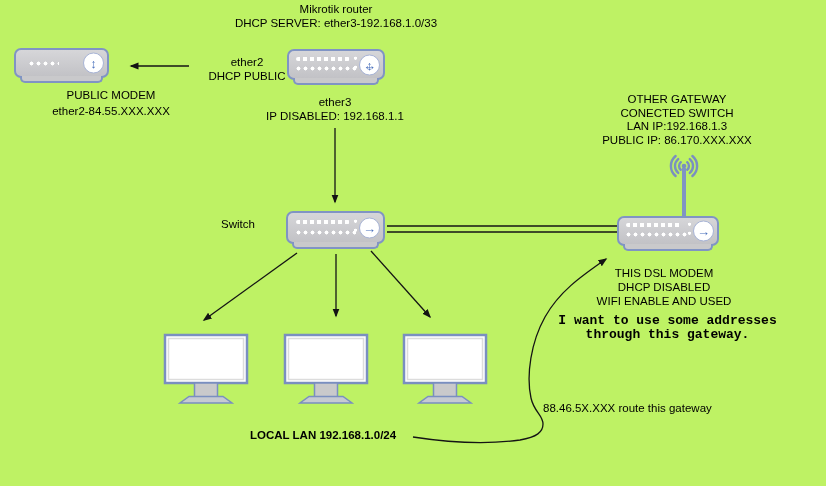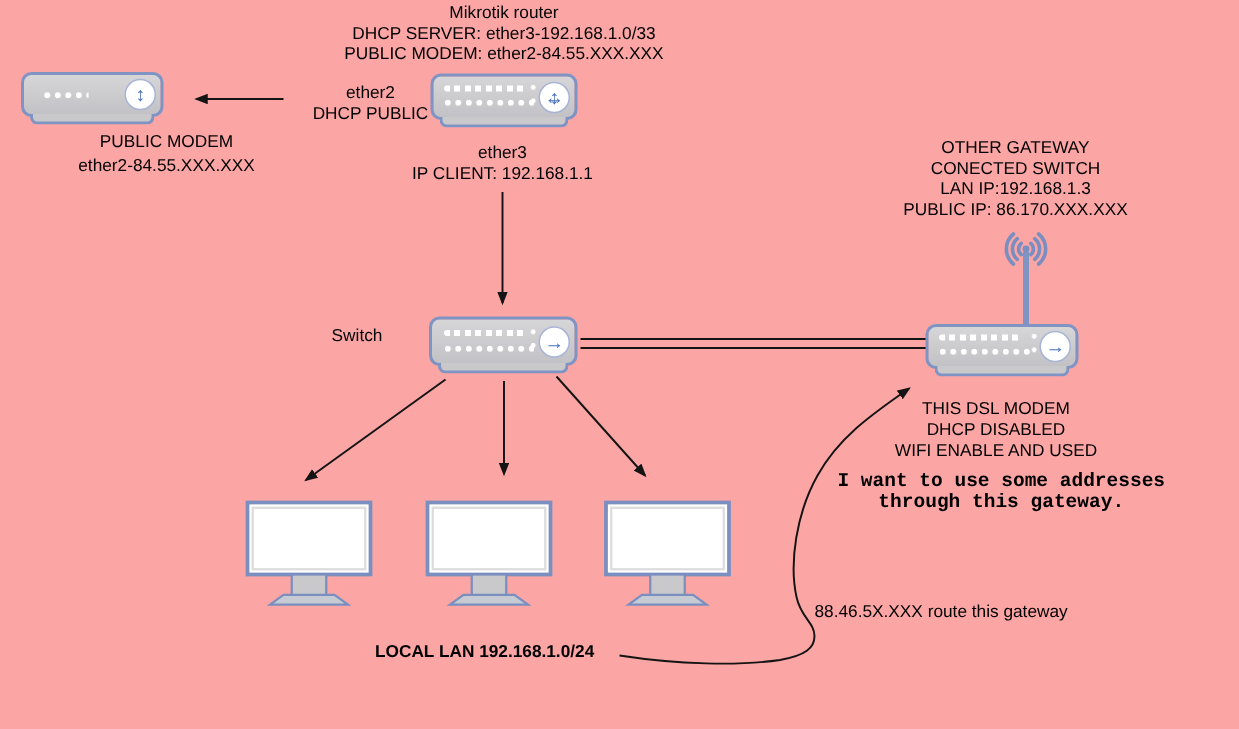--- a/index.html
+++ b/index.html
@@ -1,17 +1,17 @@
 <!DOCTYPE html>
 <html><head>
 <meta charset="utf-8">
 <style>
   html,body{margin:0;padding:0;background:#fff;}
   .canvas{
-    position:relative;width:826px;height:486px;background:#fca5a5;overflow:hidden;
+    position:relative;width:826px;height:486px;background:#bef264;overflow:hidden;
     font-family:"Liberation Sans",sans-serif;font-size:11.5px;color:#000;
   }
   .lbl{position:absolute;text-align:center;line-height:14px;white-space:nowrap;}
   .overlay{position:absolute;left:0;top:0;pointer-events:none;}
 
   
   .device{
     position:absolute;
     background:linear-gradient(180deg,#d6d6d9,#c2c2c6);
     border:2px solid #8094c4;border-radius:7px;
@@ -56,21 +56,20 @@
       <line x1="371" y1="251" x2="430" y2="317" marker-end="url(#ah)"></line>
       <line x1="387" y1="226" x2="618" y2="226"></line>
       <line x1="387" y1="232" x2="618" y2="232"></line>
       <path d="M413,437 C452,443 492,444 520,440 C537,437 543,432 543,424 C543,415 534,412 531,398 C526,375 531,342 545,317 C559,292 580,277 606,259" marker-end="url(#ah)"></path>
     </g>
   </svg>
 
   <div class="lbl" style="left:216px;top:3px;width:240px;line-height:13.5px;">
     <div>Mikrotik router</div>
     <div>DHCP SERVER: ether3-192.168.1.0/33</div>
-    <div>PUBLIC MODEM: ether2-84.55.XXX.XXX</div>
   </div>
 
   <div class="device" style="left:14px;top:48px;width:91px;height:26px;">
     <div class="ddots" style="left:13px;top:11px;width:30px;height:5px;"></div>
     <div class="dcircle">
       <span class="ov">↕</span>
     </div>
   </div>
   <div class="lbl" style="left:2px;top:87px;width:126px;line-height:16px;margin-left:46px;">
     <div>PUBLIC MODEM</div>
@@ -86,21 +85,21 @@
     <div class="dashes" style="left:7px;top:6px;width:54px;height:4px;"></div>
     <div class="ddots" style="left:7px;top:15px;width:60px;height:5px;"></div>
     <div class="pairdots" style="right:25px;top:5px;height:17px;"></div>
     <div class="dcircle">
       <span class="ov">↔</span>
       <span class="ov">↕</span>
     </div>
   </div>
   <div class="lbl" style="left:240px;top:95px;width:190px;">
     <div>ether3</div>
-    <div>IP CLIENT: 192.168.1.1</div>
+    <div>IP DISABLED: 192.168.1.1</div>
   </div>
 
   <div class="lbl" style="left:212px;top:217px;width:52px;">Switch</div>
   <div class="device" style="left:286px;top:211px;width:95px;height:29px;">
     <div class="dashes" style="left:8px;top:7px;width:54px;height:4px;"></div>
     <div class="ddots" style="left:8px;top:17px;width:60px;height:5px;"></div>
     <div class="pairdots" style="right:25px;top:6px;height:17px;"></div>
     <div class="dcircle">
       <span class="ov">→</span>
     </div>

